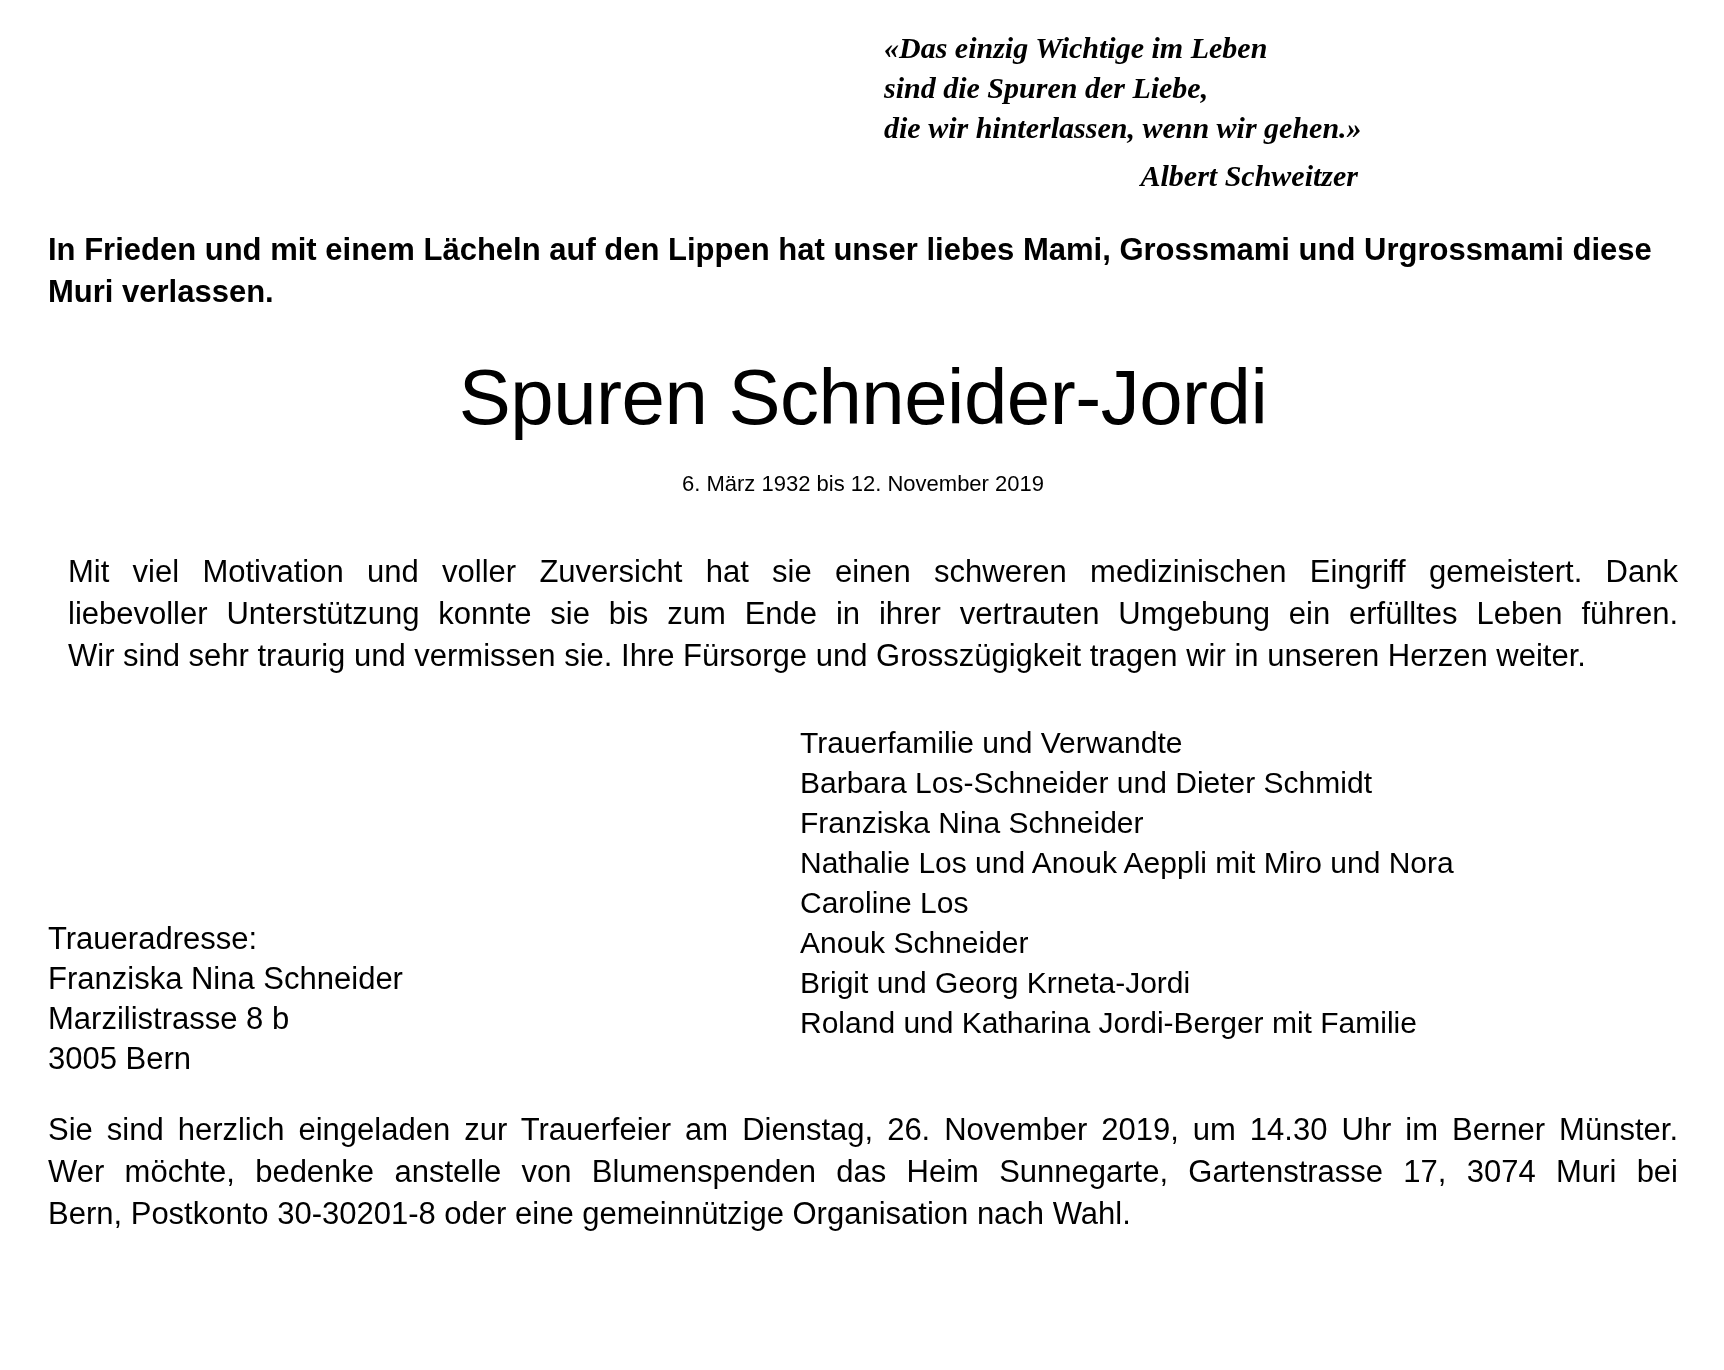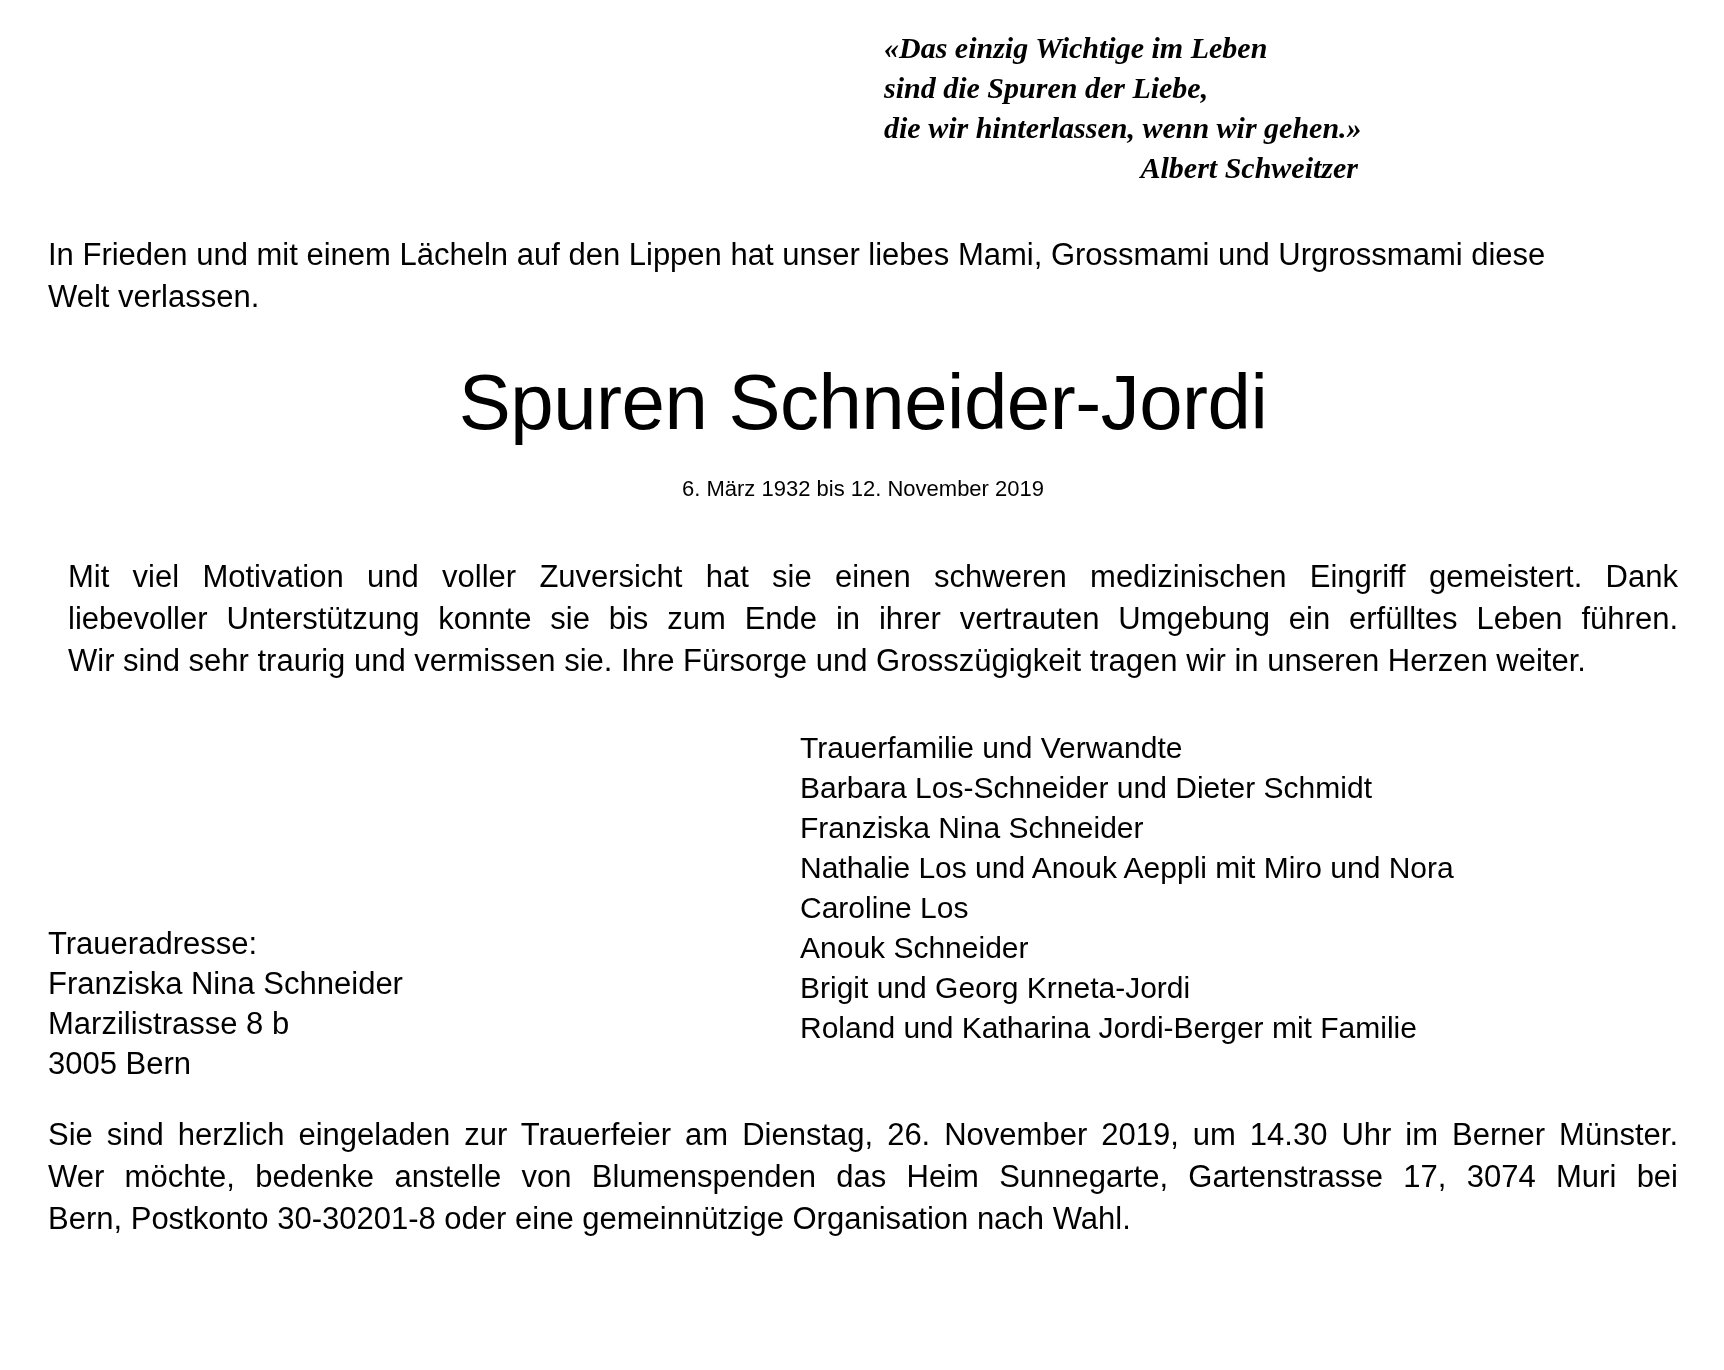--- a/index.html
+++ b/index.html
@@ -43,29 +43,31 @@
     white-space: pre;
   }
   .quote-author {
     text-align: right;
     padding-right: 320px;
     font-family: "Liberation Serif", serif;
     font-style: italic;
     font-weight: bold;
     font-size: 30px;
     line-height: 40px;
+    margin-top: 8px;
   }
 
   
   .intro {
-    margin-top: 46px;
+    margin-top: 33px;
     font-size: 31px;
     line-height: 42px;
     text-align: justify;
     text-justify: inter-word;
+    font-weight: bold;
   }
   .intro .line {
     display: block;
   }
 
   
   .name {
     margin-top: 42px;
     text-align: center;
     font-size: 78px;
@@ -148,21 +150,21 @@
 
     <div class="quote-block">
       <div class="quote-line">«Das einzig Wichtige im Leben</div>
       <div class="quote-line">sind die Spuren der Liebe,</div>
       <div class="quote-line">die wir hinterlassen, wenn wir gehen.»</div>
     </div>
     <div class="quote-author">Albert Schweitzer</div>
 
     <div class="intro">
       <span class="line">In Frieden und mit einem Lächeln auf den Lippen hat unser liebes Mami, Grossmami und Urgrossmami diese</span>
-      <span class="line">Welt verlassen.</span>
+      <span class="line">Muri verlassen.</span>
     </div>
 
     <div class="name">Spuren Schneider-Jordi</div>
     <div class="dates">6. März 1932 bis 12. November 2019</div>
 
     <div class="body-text">
       <span class="jline">Mit viel Motivation und voller Zuversicht hat sie einen schweren medizinischen Eingriff gemeistert. Dank</span>
       <span class="jline">liebevoller Unterstützung konnte sie bis zum Ende in ihrer vertrauten Umgebung ein erfülltes Leben führen.</span>
       <span class="jline last">Wir sind sehr traurig und vermissen sie. Ihre Fürsorge und Grosszügigkeit tragen wir in unseren Herzen weiter.</span>
     </div>

